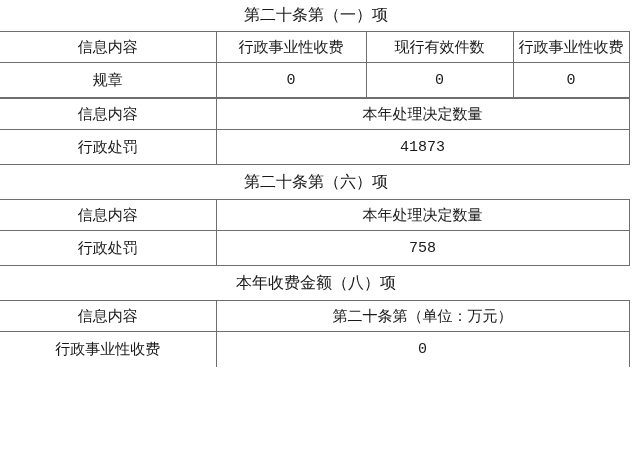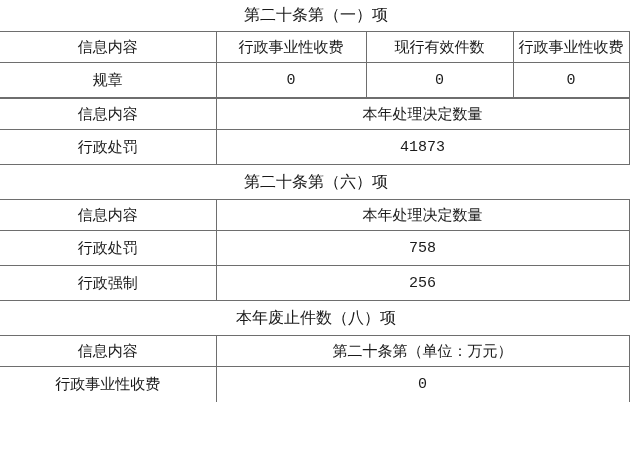--- a/index.html
+++ b/index.html
@@ -110,29 +110,25 @@
             <tr>
               <th>信息内容</th>
               <th>本年处理决定数量</th>
             </tr>
           </thead>
           <tbody>
             <tr>
               <td>行政处罚</td>
               <td>758</td>
             </tr>
-            <tr>
-              <td>行政强制</td>
-              <td>256</td>
-            </tr>
           </tbody>
         </table>
       </div>
       <div class="section">
-        <div class="section-title">本年废止件数（八）项</div>
+        <div class="section-title">本年收费金额（八）项</div>
         <table class="data-table cols-2">
           <colgroup>
             <col>
             <col>
           </colgroup>
           <thead>
             <tr>
               <th>信息内容</th>
               <th>第二十条第（单位：万元）</th>
             </tr>

